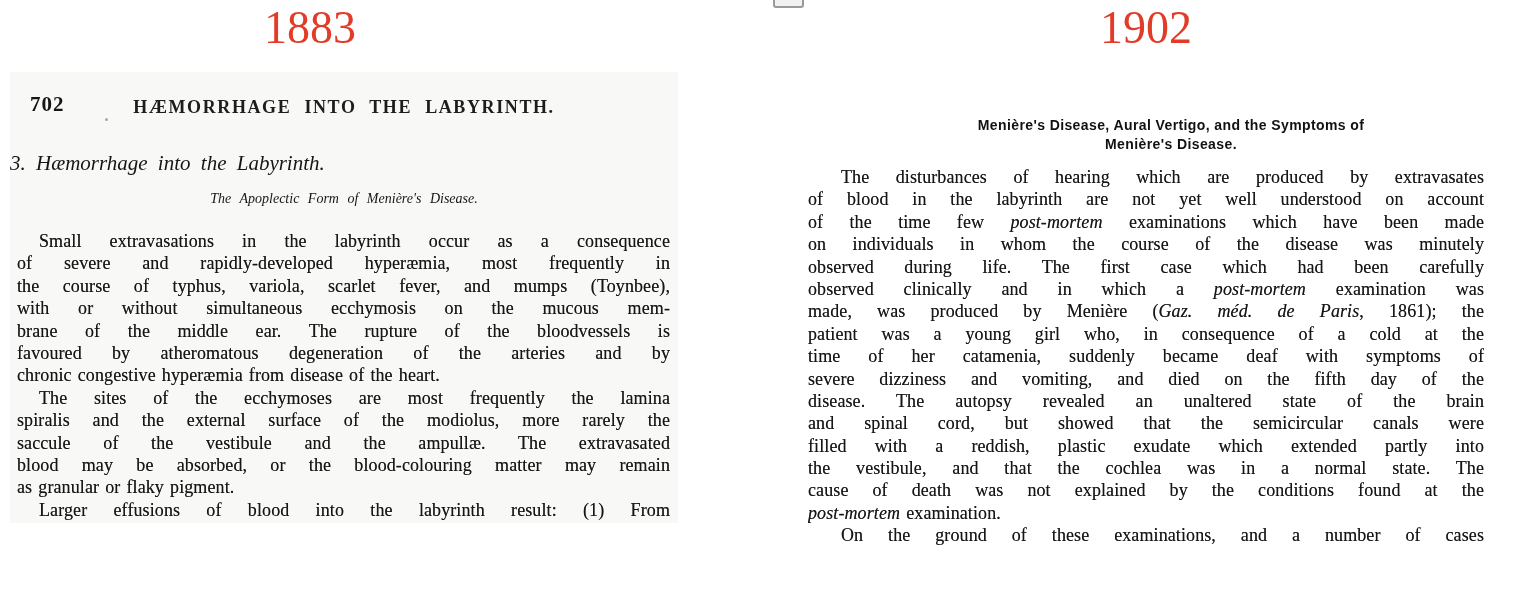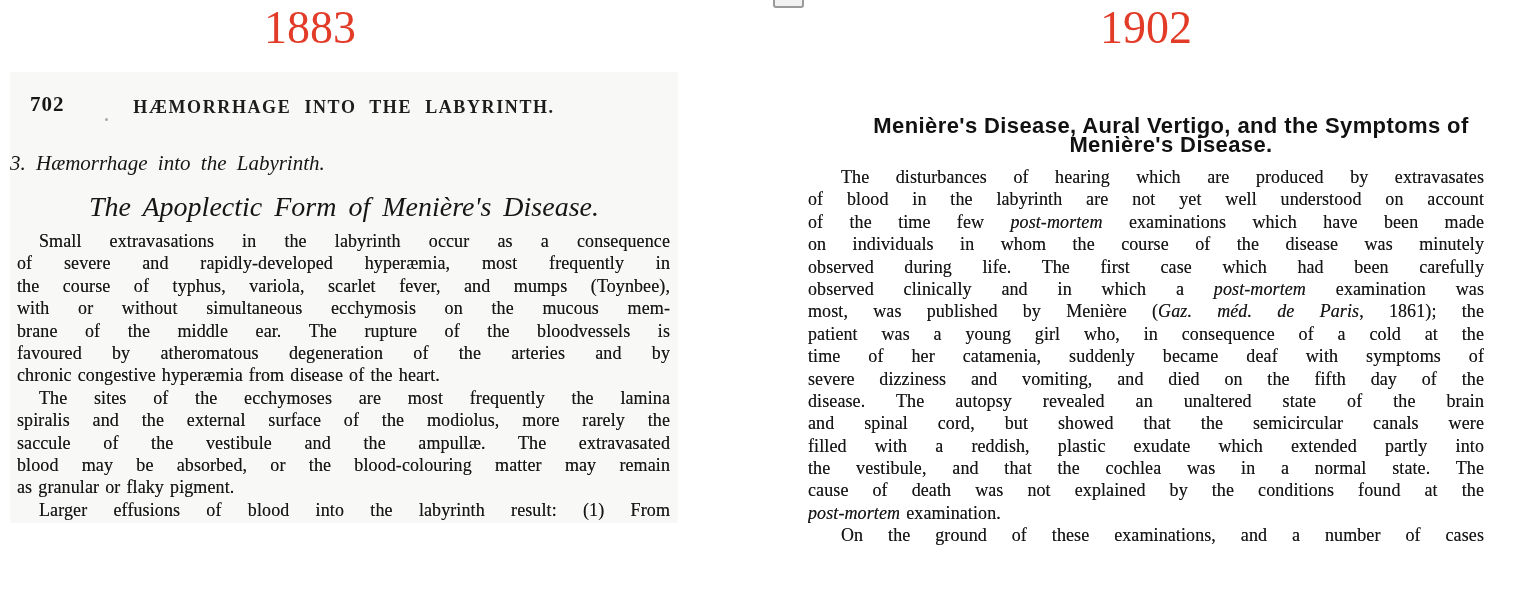--- a/index.html
+++ b/index.html
@@ -56,38 +56,38 @@
     background:#a9a9a9;
   }
   .section-title {
     position:absolute; left:0; top:79px; width:100%;
     font-style:italic;
     font-size:21px; word-spacing:5px;
   }
   .sub-title {
     position:absolute; left:0; top:119px; width:100%;
     text-align:center; font-style:italic;
-    font-size:28px; word-spacing:5px;
+    font-size:14px; word-spacing:5px;
   }
   .left-body {
     position:absolute; left:7px; top:158px;
     width:653px;
   }
 
   
   .right-page {
     position:absolute; left:808px; top:110px;
     width:676px; height:439px;
     overflow:hidden;
   }
   .right-heading {
     position:absolute; left:50px; top:6px; width:626px;
     text-align:center;
     font-family:"Liberation Sans", sans-serif;
-    font-weight:700; font-size:22px; line-height:19px;
+    font-weight:700; font-size:14px; line-height:19px;
     letter-spacing:0.4px;
     color:#111;
   }
   .right-body {
     position:absolute; left:0; top:56px;
     width:676px;
   }
 
   
   .bline {
@@ -139,21 +139,21 @@
     <div>Menière's Disease, Aural Vertigo, and the Symptoms of</div>
     <div>Menière's Disease.</div>
   </div>
   <div class="right-body">
       <div class="bline ind"><span>The disturbances of hearing which are produced by extravasates</span></div>
       <div class="bline"><span>of blood in the labyrinth are not yet well understood on account</span></div>
       <div class="bline"><span>of the time few </span><span class="it">post-mortem</span><span> examinations which have been made</span></div>
       <div class="bline"><span>on individuals in whom the course of the disease was minutely</span></div>
       <div class="bline"><span>observed during life. The first case which had been carefully</span></div>
       <div class="bline"><span>observed clinically and in which a </span><span class="it">post-mortem</span><span> examination was</span></div>
-      <div class="bline"><span>most, was published by Menière (</span><span class="it">Gaz. méd. de Paris</span><span>, 1861); the</span></div>
+      <div class="bline"><span>made, was produced by Menière (</span><span class="it">Gaz. méd. de Paris</span><span>, 1861); the</span></div>
       <div class="bline"><span>patient was a young girl who, in consequence of a cold at the</span></div>
       <div class="bline"><span>time of her catamenia, suddenly became deaf with symptoms of</span></div>
       <div class="bline"><span>severe dizziness and vomiting, and died on the fifth day of the</span></div>
       <div class="bline"><span>disease. The autopsy revealed an unaltered state of the brain</span></div>
       <div class="bline"><span>and spinal cord, but showed that the semicircular canals were</span></div>
       <div class="bline"><span>filled with a reddish, plastic exudate which extended partly into</span></div>
       <div class="bline"><span>the vestibule, and that the cochlea was in a normal state. The</span></div>
       <div class="bline"><span>cause of death was not explained by the conditions found at the</span></div>
       <div class="bline pend"><span class="it">post-mortem</span><span> examination.</span></div>
       <div class="bline ind"><span>On the ground of these examinations, and a number of cases</span></div>

